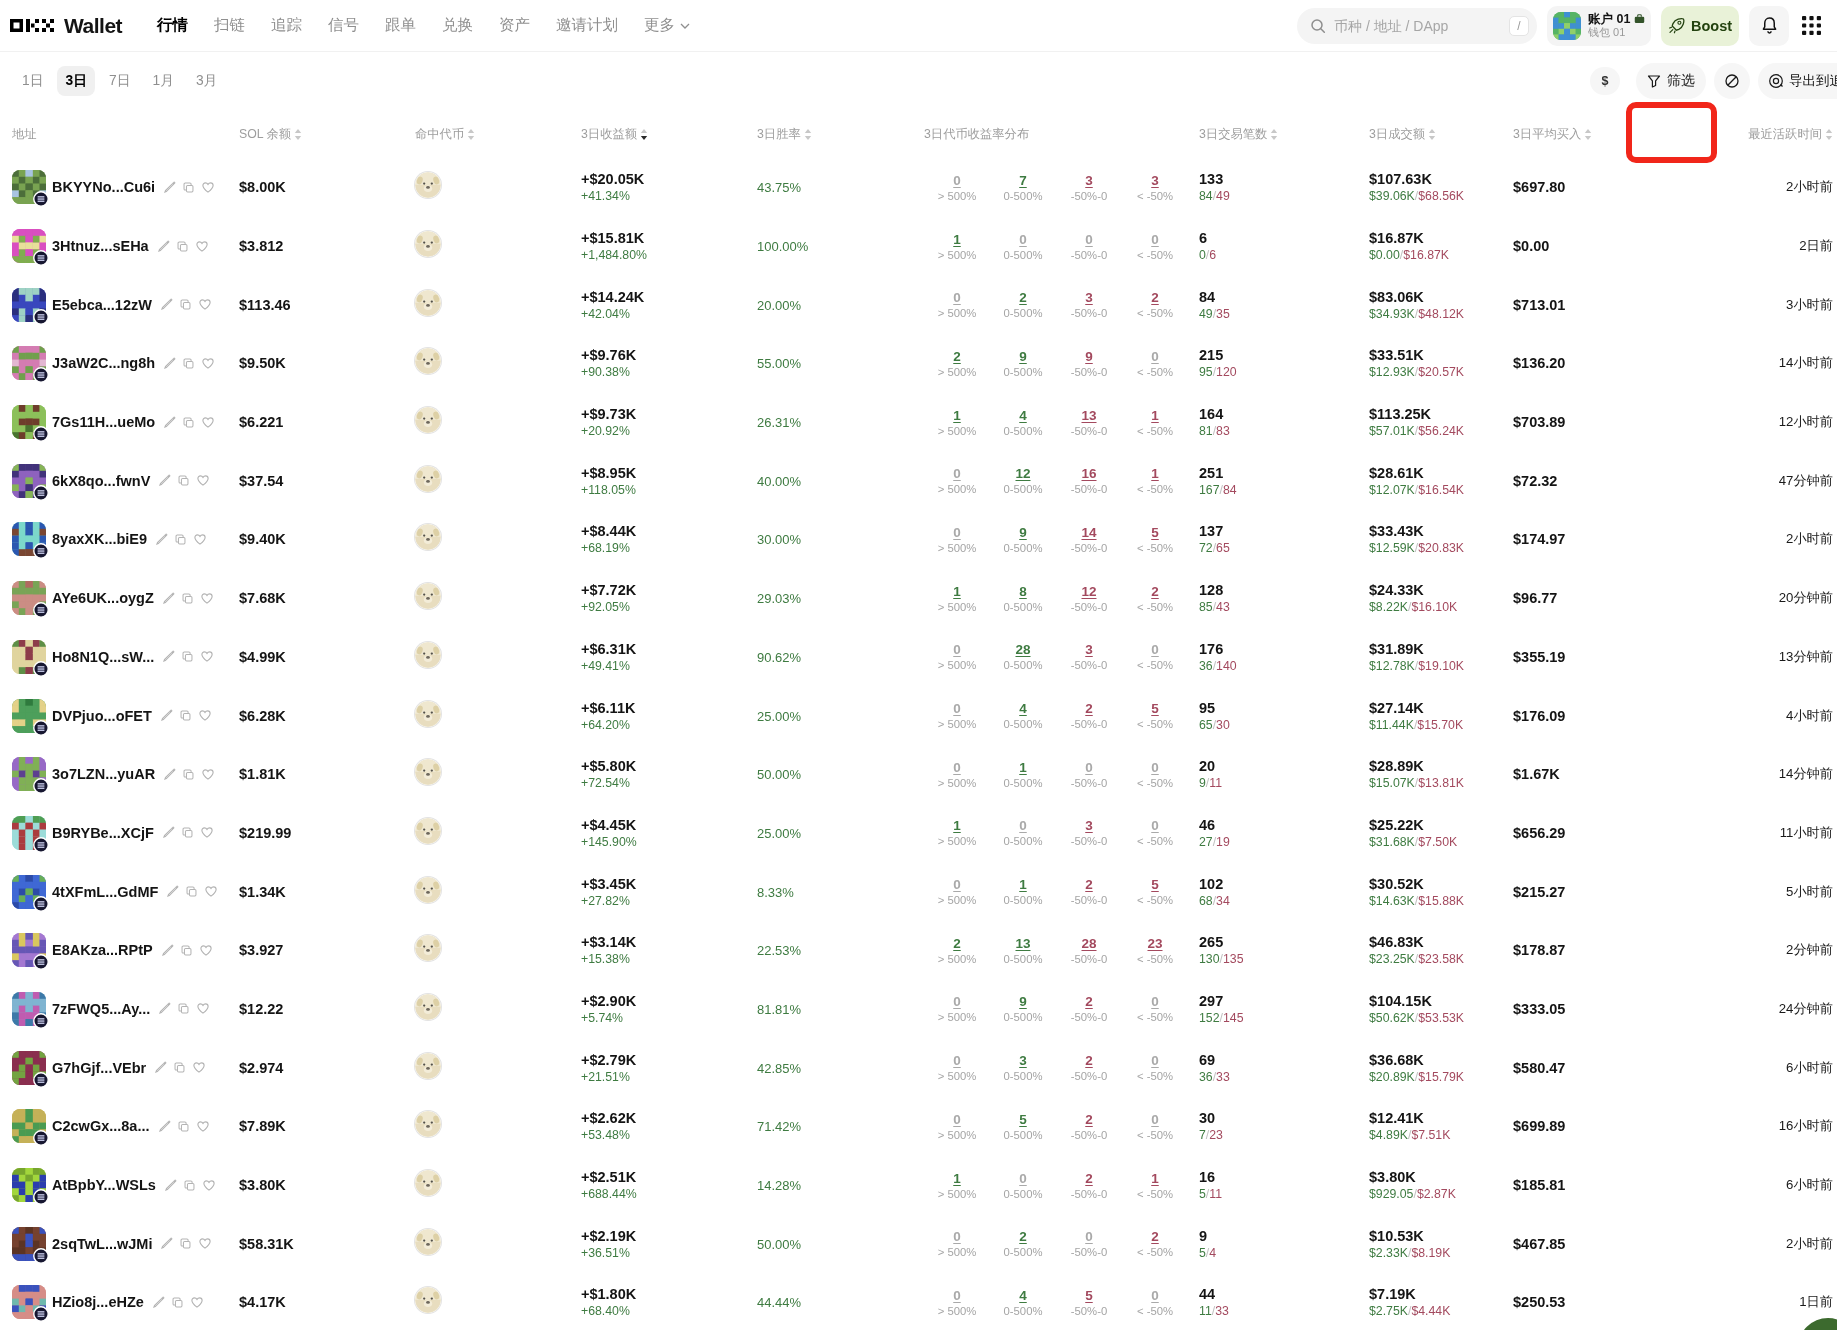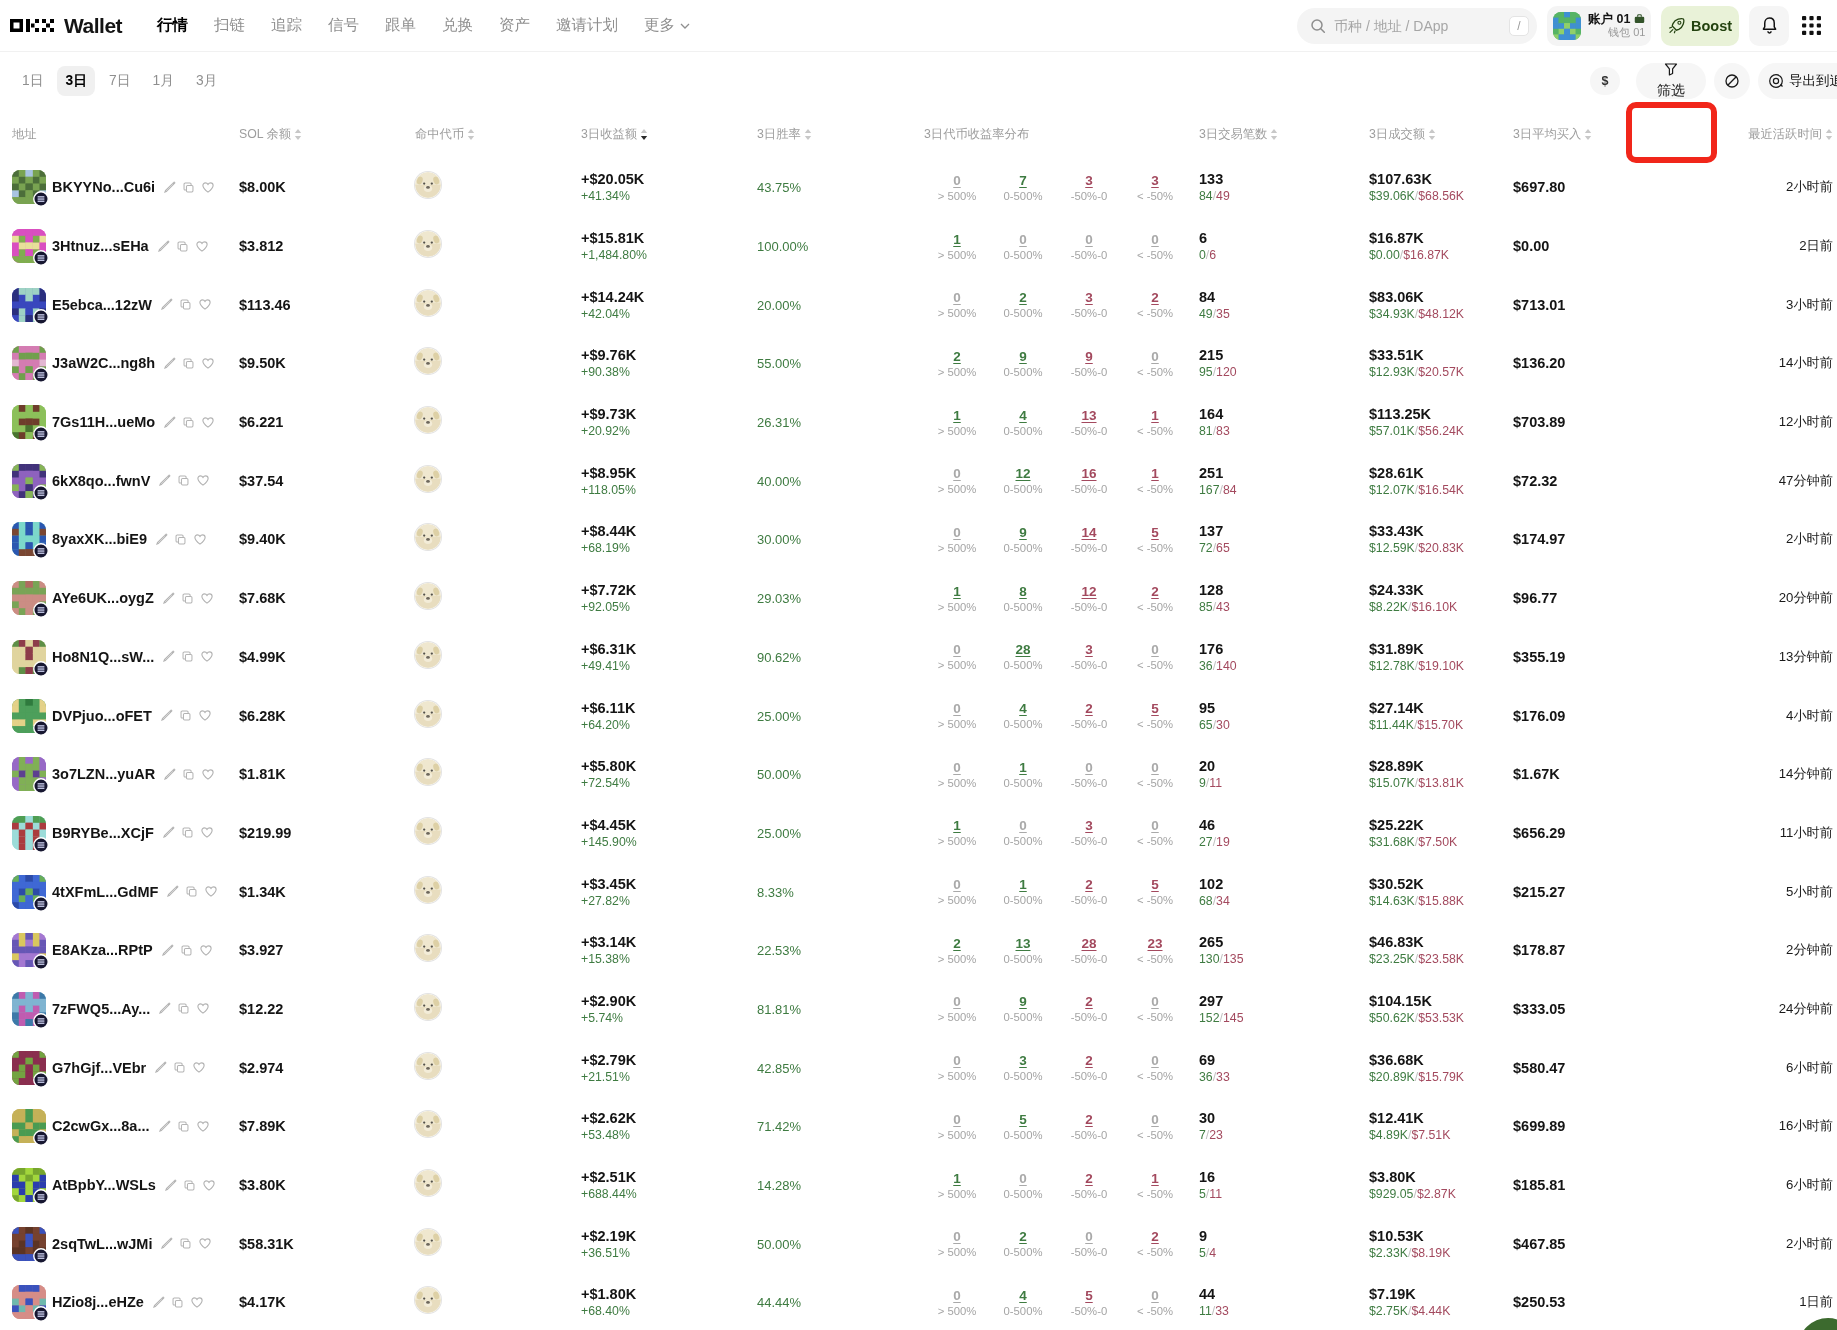--- a/index.html
+++ b/index.html
@@ -15,35 +15,35 @@
   .nav-item { font-size:15.5px; color:#8f8f8f; cursor:pointer; display:flex; align-items:center; gap:5px; white-space:nowrap; }
   .nav-item.active { color:#000; font-weight:700; }
   .nav-right { margin-left:auto; display:flex; align-items:center; gap:10px; }
   .search-pill { width:240px; height:36px; background:#f4f4f4; border-radius:18px; display:flex; align-items:center; padding:0 8px 0 13px; gap:8px; }
   .search-pill input { border:none; outline:none; background:transparent; flex:1; font-size:14px; color:#333; font-family:inherit; min-width:0; }
   .search-pill input::placeholder { color:#a6a6a6; }
   .kbd { width:20px; height:20px; background:#fff; border:1px solid #e4e4e4; border-radius:5px; font-size:12px; color:#9a9a9a; display:flex; align-items:center; justify-content:center; }
   .account-chip { width:104px; height:40px; background:#f4f4f4; border-radius:10px; display:flex; align-items:center; gap:7px; padding:0 8px 0 6px; cursor:pointer; }
   .account-lines { display:flex; flex-direction:column; line-height:1.15; }
   .account-name { font-size:12.5px; font-weight:700; display:flex; align-items:center; gap:4px; white-space:nowrap;text-align:center; }
-  .account-sub { font-size:11px; color:#999;text-align:right; }
+  .account-sub { font-size:11px; color:#999; }
   .boost-btn { width:78px; height:40px; background:#e9f2d8; border-radius:10px; display:flex; align-items:center; justify-content:center; gap:6px; cursor:pointer; }
   .boost-btn span { font-size:14.5px; font-weight:700; color:#23420f; }
   .icon-pill { width:40px; height:40px; background:#f5f5f5; border-radius:10px; display:flex; align-items:center; justify-content:center; cursor:pointer; }
   .grid-btn { width:24px; height:40px; display:flex; align-items:center; justify-content:center; cursor:pointer; background:none; }
 
   
   .toolbar { height:58px; display:flex; align-items:center; padding-left:14px; position:relative; }
   .ranges { display:flex; align-items:center; gap:6px; }
   .range-tab { font-size:13.8px; color:#8f8f8f; padding:6px 8px; border-radius:8px; cursor:pointer; white-space:nowrap; }
   .range-tab.active { background:#f0f0f0; color:#000; font-weight:700; }
   .toolbar-right { margin-left:auto; margin-right:-41px; display:flex; align-items:center; }
   .pill { background:#f6f6f6; border-radius:18px; display:flex; align-items:center; justify-content:center; cursor:pointer; white-space:nowrap; }
   .currency-pill { width:30px; height:28px; font-size:12.5px; font-weight:700; color:#333; margin-right:16px; }
-  .filter-pill { width:70px; height:36px; gap:6px; font-size:14px; font-weight:500; margin-right:8px;flex-direction:column; }
+  .filter-pill { width:70px; height:36px; gap:6px; font-size:14px; font-weight:500; margin-right:8px; }
   .eye-pill { width:36px; height:36px; margin-right:8px; }
   .export-pill { width:120px; height:36px; gap:5px; font-size:13.5px; font-weight:500; justify-content:flex-start; padding-left:10px; }
   .annotation-box { position:absolute; left:1626px; top:50px; width:91px; height:61px; border:6px solid #f1261a; border-radius:10px; z-index:10; pointer-events:none; }
 
   
   .grid-row { display:grid; grid-template-columns:230px 170px 160px 173px 177px 280px 165px 150px 160px 172px; align-items:center; }
   .thead { height:48px; }
   .th { font-size:12.3px; color:#9d9d9d; display:flex; align-items:center; gap:3px; white-space:nowrap; cursor:pointer; }
   .rows .grid-row { height:58.7px; cursor:pointer; }
   .c0 { padding-left:12px; display:flex; align-items:center; }

